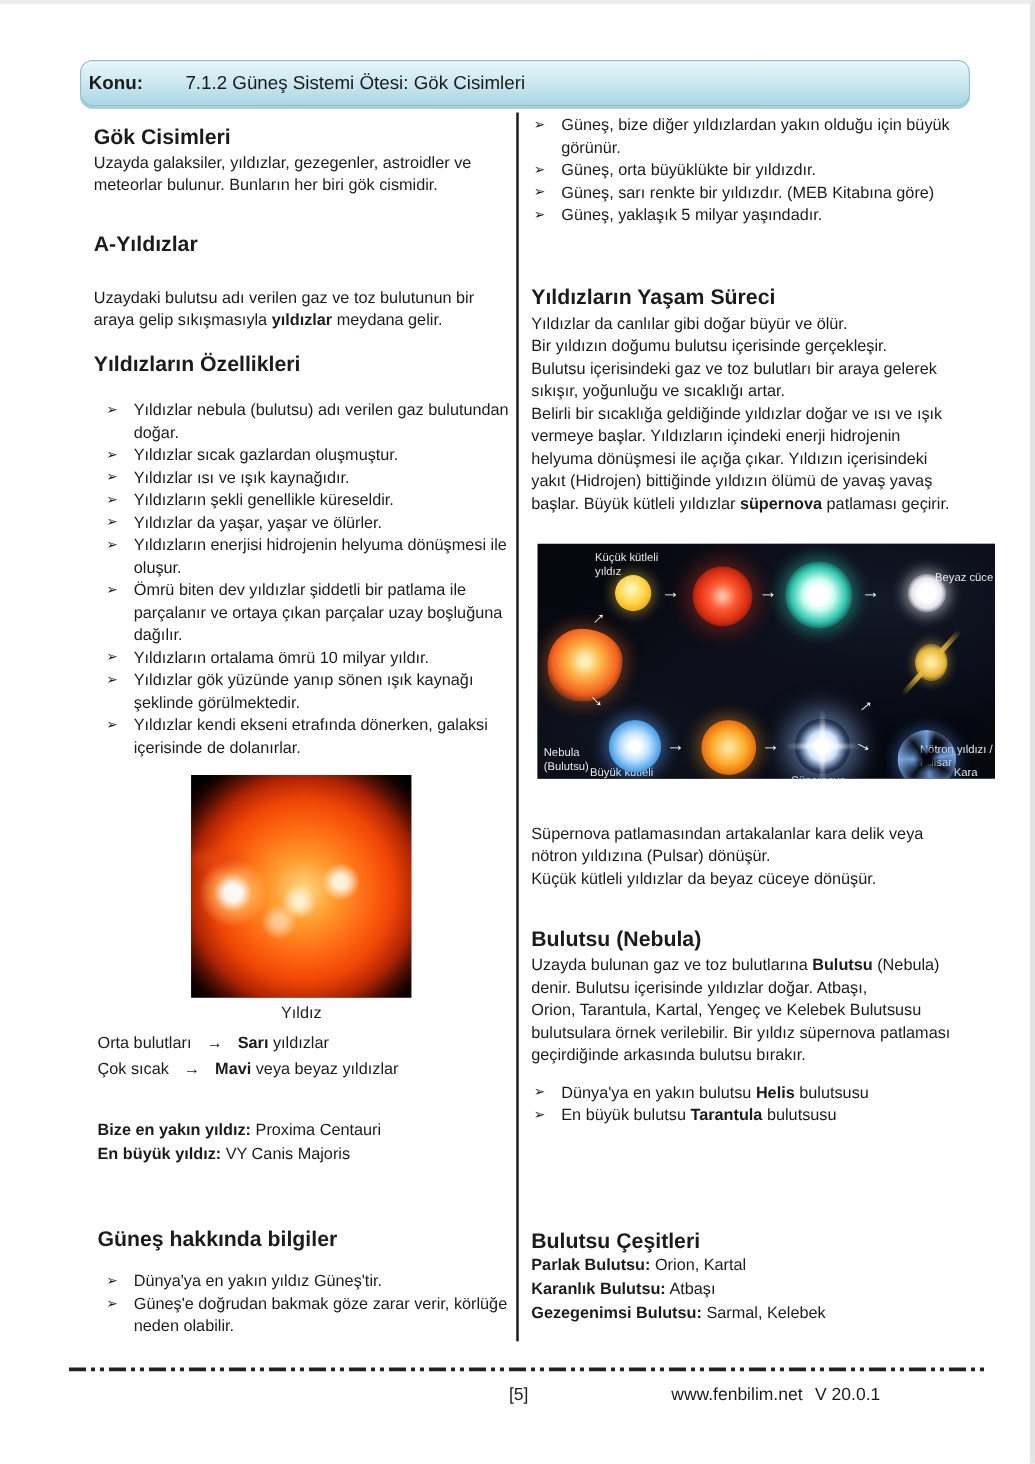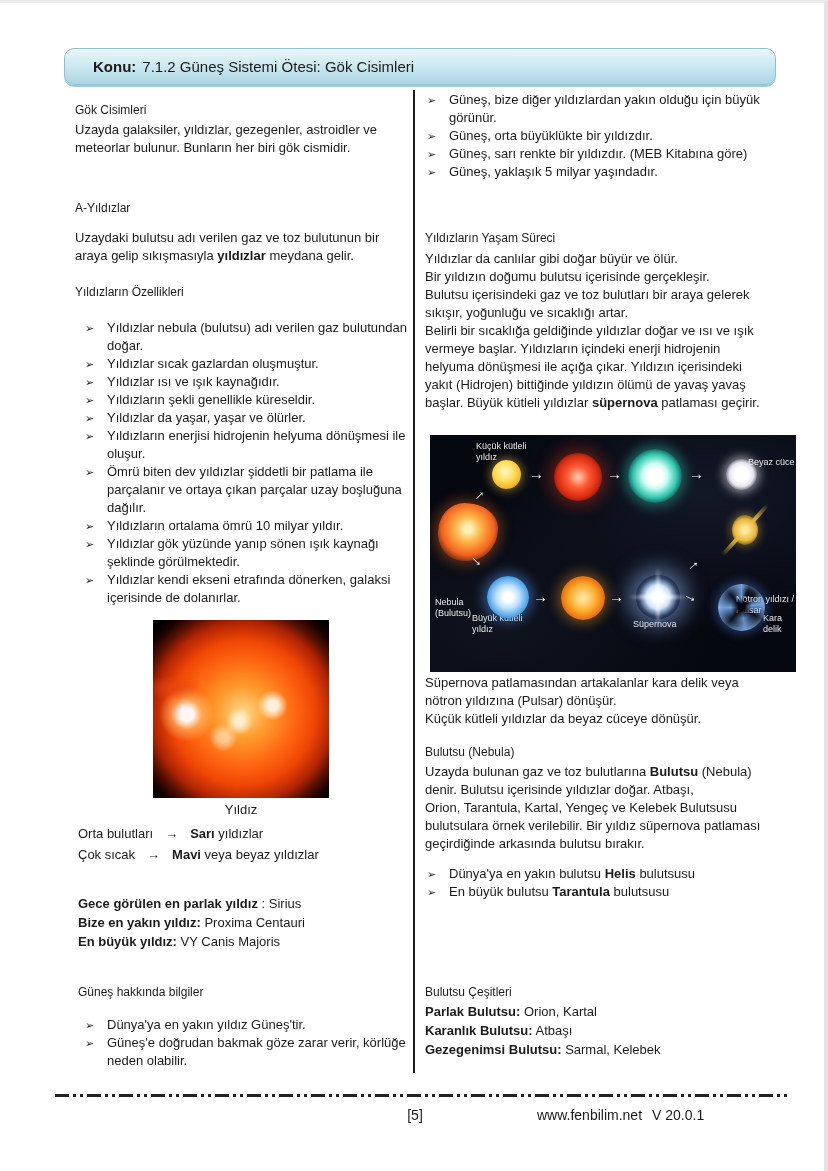--- a/index.html
+++ b/index.html
@@ -20,89 +20,89 @@
   .preline { white-space:pre-line; }
 
   
   .topic-bar {
     position:absolute; left:64px; top:45px; width:712px; height:37px;
     background:linear-gradient(#e8f6fb, #cfe9f1 45%, #abd6e3);
     border:1px solid #8ebfcf;
     border-radius:10px;
     box-shadow:0 2px 0 #9ccbd9, inset 0 1px 0 #ffffff;
     display:flex; align-items:center;
-    padding-left:28px;
-    font-size:15px; line-height:15px;
+    padding-left:6px;
+    font-size:15px; line-height:15px;gap:28px;
   }
   .topic-bar .b { margin-right:6px; }
 
   
   .col-divider { position:absolute; left:413px; top:87px; width:2px; height:983px; background:#1c1c1c; }
   .cut-line {
     position:absolute; left:55px; top:1091px; width:736px; height:3px;
     background:repeating-linear-gradient(to right,
       #222 0 14px, transparent 14px 18px,
       #222 18px 21px, transparent 21px 25px,
       #222 25px 28px, transparent 28px 32px);
   }
   .page-num { position:absolute; left:395px; top:1103px; width:40px; text-align:center; font-size:14px; }
   .site-line { position:absolute; left:537px; top:1103px; font-size:14px; }
   .site-line span { margin-right:10px; }
 
   
   .lcol { width:335px; }
   .rcol { width:348px; }
-  h3 { font-size:12px; font-weight:normal; }
+  h3 { font-size:17px; font-weight:bold; }
 
   .bullet { display:flex; }
   .bullet .mk { flex:0 0 32px; padding-left:10px; font-size:11px; }
   .rcol .bullet .mk { flex:0 0 24px; padding-left:2px; }
   .bullet .tx { flex:1; }
 
   
   #l-s1      { left:75px; top:98px;  }
   #l-s1 p    { margin-top:2px; }
-  #l-s2      { left:75px; top:196px; }
+  #l-s2      { left:75px; top:184px; }
   #l-s2p     { left:75px; top:226px; }
   #l-s3      { left:75px; top:280px; }
   #l-list    { left:75px; top:316px; }
   #sun-photo { left:153px; top:617px; }
   #sun-cap   { left:153px; top:798px; width:176px; text-align:center; }
   #temps     { left:78px; top:820px; line-height:21px; }
   #temps .arr{ display:inline-block; margin:0 12px; }
   #facts     { left:78px; top:891px; line-height:19px; }
   #l-s4      { left:78px; top:980px; }
   #l-s4list  { left:75px; top:1013px; }
 
   
   #r-list1 { left:425px; top:88px;  }
   #r-s1    { left:425px; top:226px; }
   #r-s1p   { left:425px; top:247px; }
-  #r-p2    { left:425px; top:655px;margin-top:16px; }
+  #r-p2    { left:425px; top:655px; }
   #r-s2    { left:425px; top:740px; }
   #r-s2p   { left:425px; top:760px; }
   #r-list2 { left:425px; top:862px; }
   #r-s3    { left:425px; top:938px; line-height:19px;margin-top:42px; }
 
   
   #sun-photo {
     width:176px; height:178px;
     background:
       radial-gradient(ellipse 40px 18px at 12% 38%, rgba(230,70,20,.75), transparent 70%),
       radial-gradient(circle at 19% 53%, rgba(255,255,255,.95) 0 4%, rgba(255,210,130,.5) 9%, transparent 16%),
       radial-gradient(circle at 49% 57%, rgba(255,246,225,.85) 0 3%, transparent 10%),
       radial-gradient(circle at 68% 48%, rgba(255,250,235,.9) 0 3.5%, transparent 10%),
       radial-gradient(circle at 40% 66%, rgba(255,240,215,.6) 0 3%, transparent 9%),
       radial-gradient(circle at 51% 52%, #ffd98a 0%, #ff9c2e 20%, #ff6812 40%, #f04605 56%, #b02403 70%, #571002 79%, #1a0300 87%, #000 94%);
     background-color:#000;
   }
 
   
   #diagram {
-    left:430px; top:432px; width:366px; height:237px;
+    left:430px; top:432px; width:366px; height:188px;
     background:
       radial-gradient(ellipse at 75% 25%, #131827 0%, rgba(10,12,20,0) 55%),
       radial-gradient(ellipse at 20% 80%, #10141f 0%, rgba(8,10,16,0) 50%),
       #060810;
     overflow:hidden;
   }
   #diagram .lab { position:absolute; color:#e9e9e9; font-size:9px; line-height:11px; white-space:pre-line; }
   .d-arr { position:absolute; color:#fff; font-weight:bold; font-size:15px; line-height:15px; }
   .orb { position:absolute; border-radius:50%; }
   #d-smallstar { left:62px;  top:25px;  width:29px; height:29px;
@@ -231,21 +231,20 @@
 
 <div class="abs" id="sun-photo"></div>
 <div class="abs" id="sun-cap">Yıldız</div>
 
 <div class="abs lcol" id="temps">
   <div><span>Orta bulutları</span><span class="arr">→</span><span class="b">Sarı</span><span>  yıldızlar</span></div>
   <div><span>Çok sıcak</span><span class="arr">→</span><span class="b">Mavi</span><span> veya beyaz yıldızlar</span></div>
 </div>
 
 <div class="abs lcol" id="facts">
-  <div><span class="b">Gece görülen en parlak yıldız</span><span> : Sirius</span></div>
   <div><span class="b">Bize en yakın yıldız:</span><span> Proxima Centauri</span></div>
   <div><span class="b">En büyük yıldız:</span><span> VY Canis Majoris</span></div>
 </div>
 
 <h3 class="abs lcol" id="l-s4">Güneş hakkında bilgiler</h3>
 
 <div class="abs lcol" id="l-s4list">
   <div class="bullet">
       <span class="mk">➢</span>
       <span class="tx">Dünya'ya en yakın yıldız Güneş'tir.</span>

